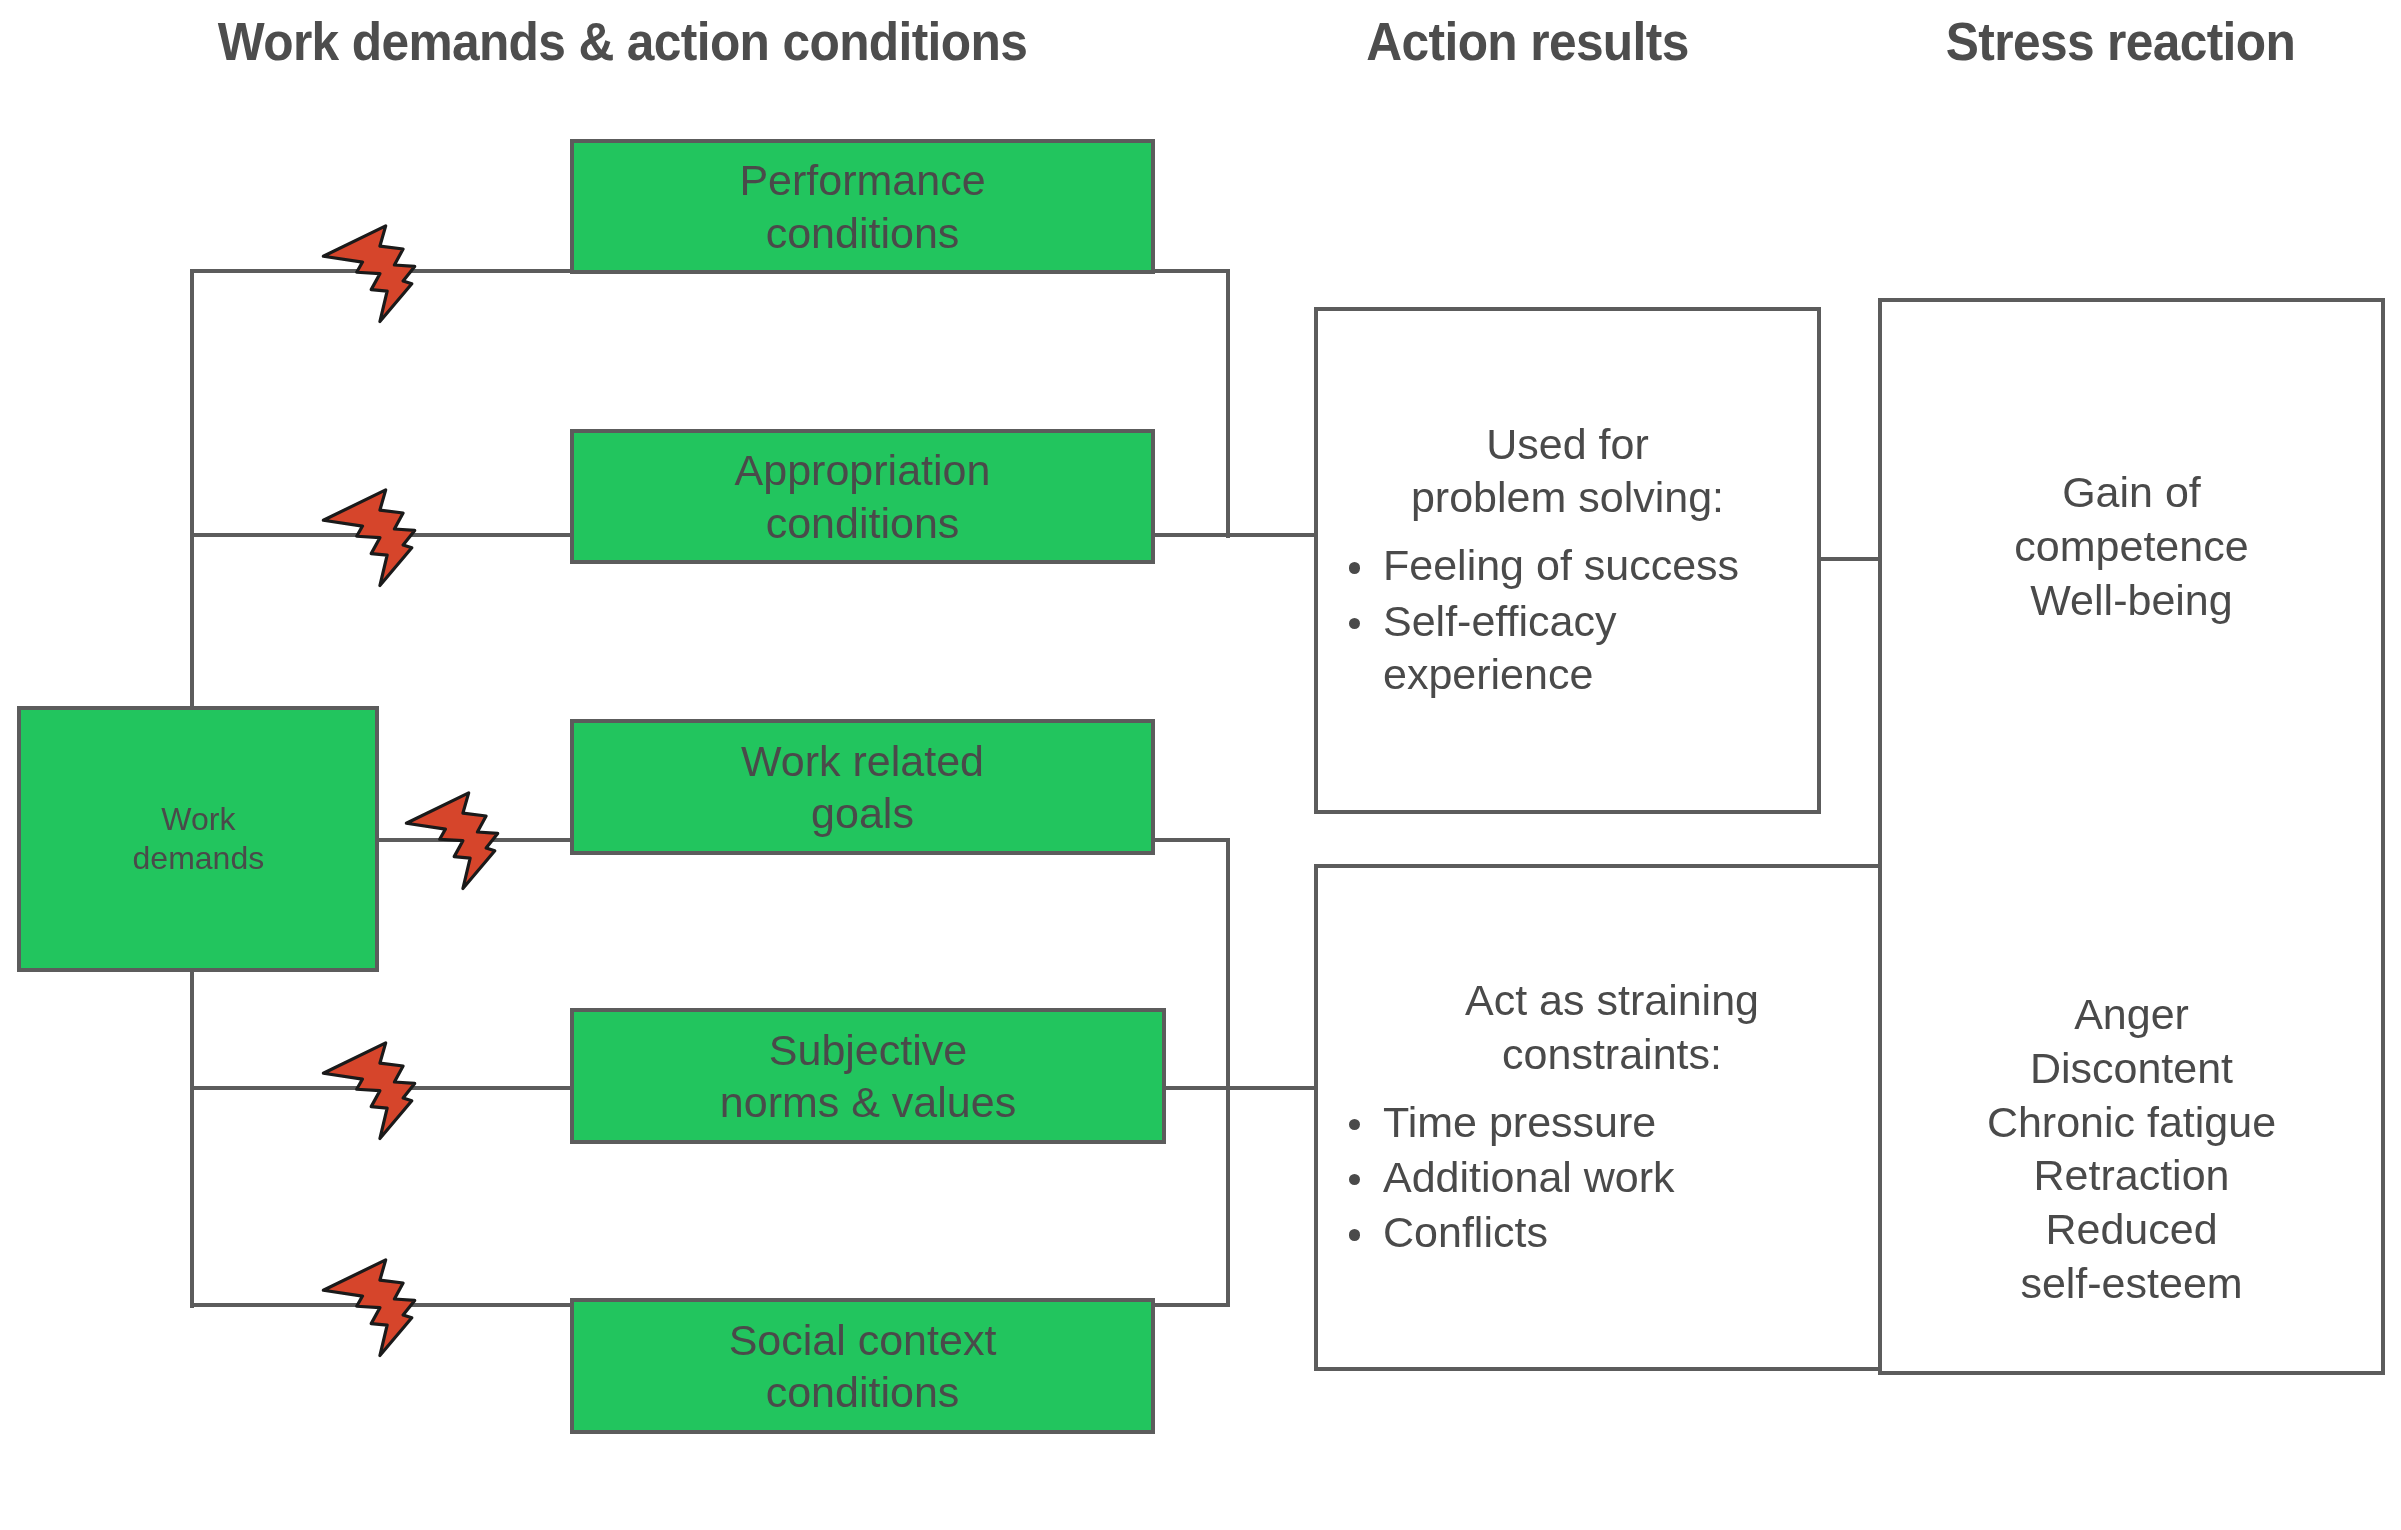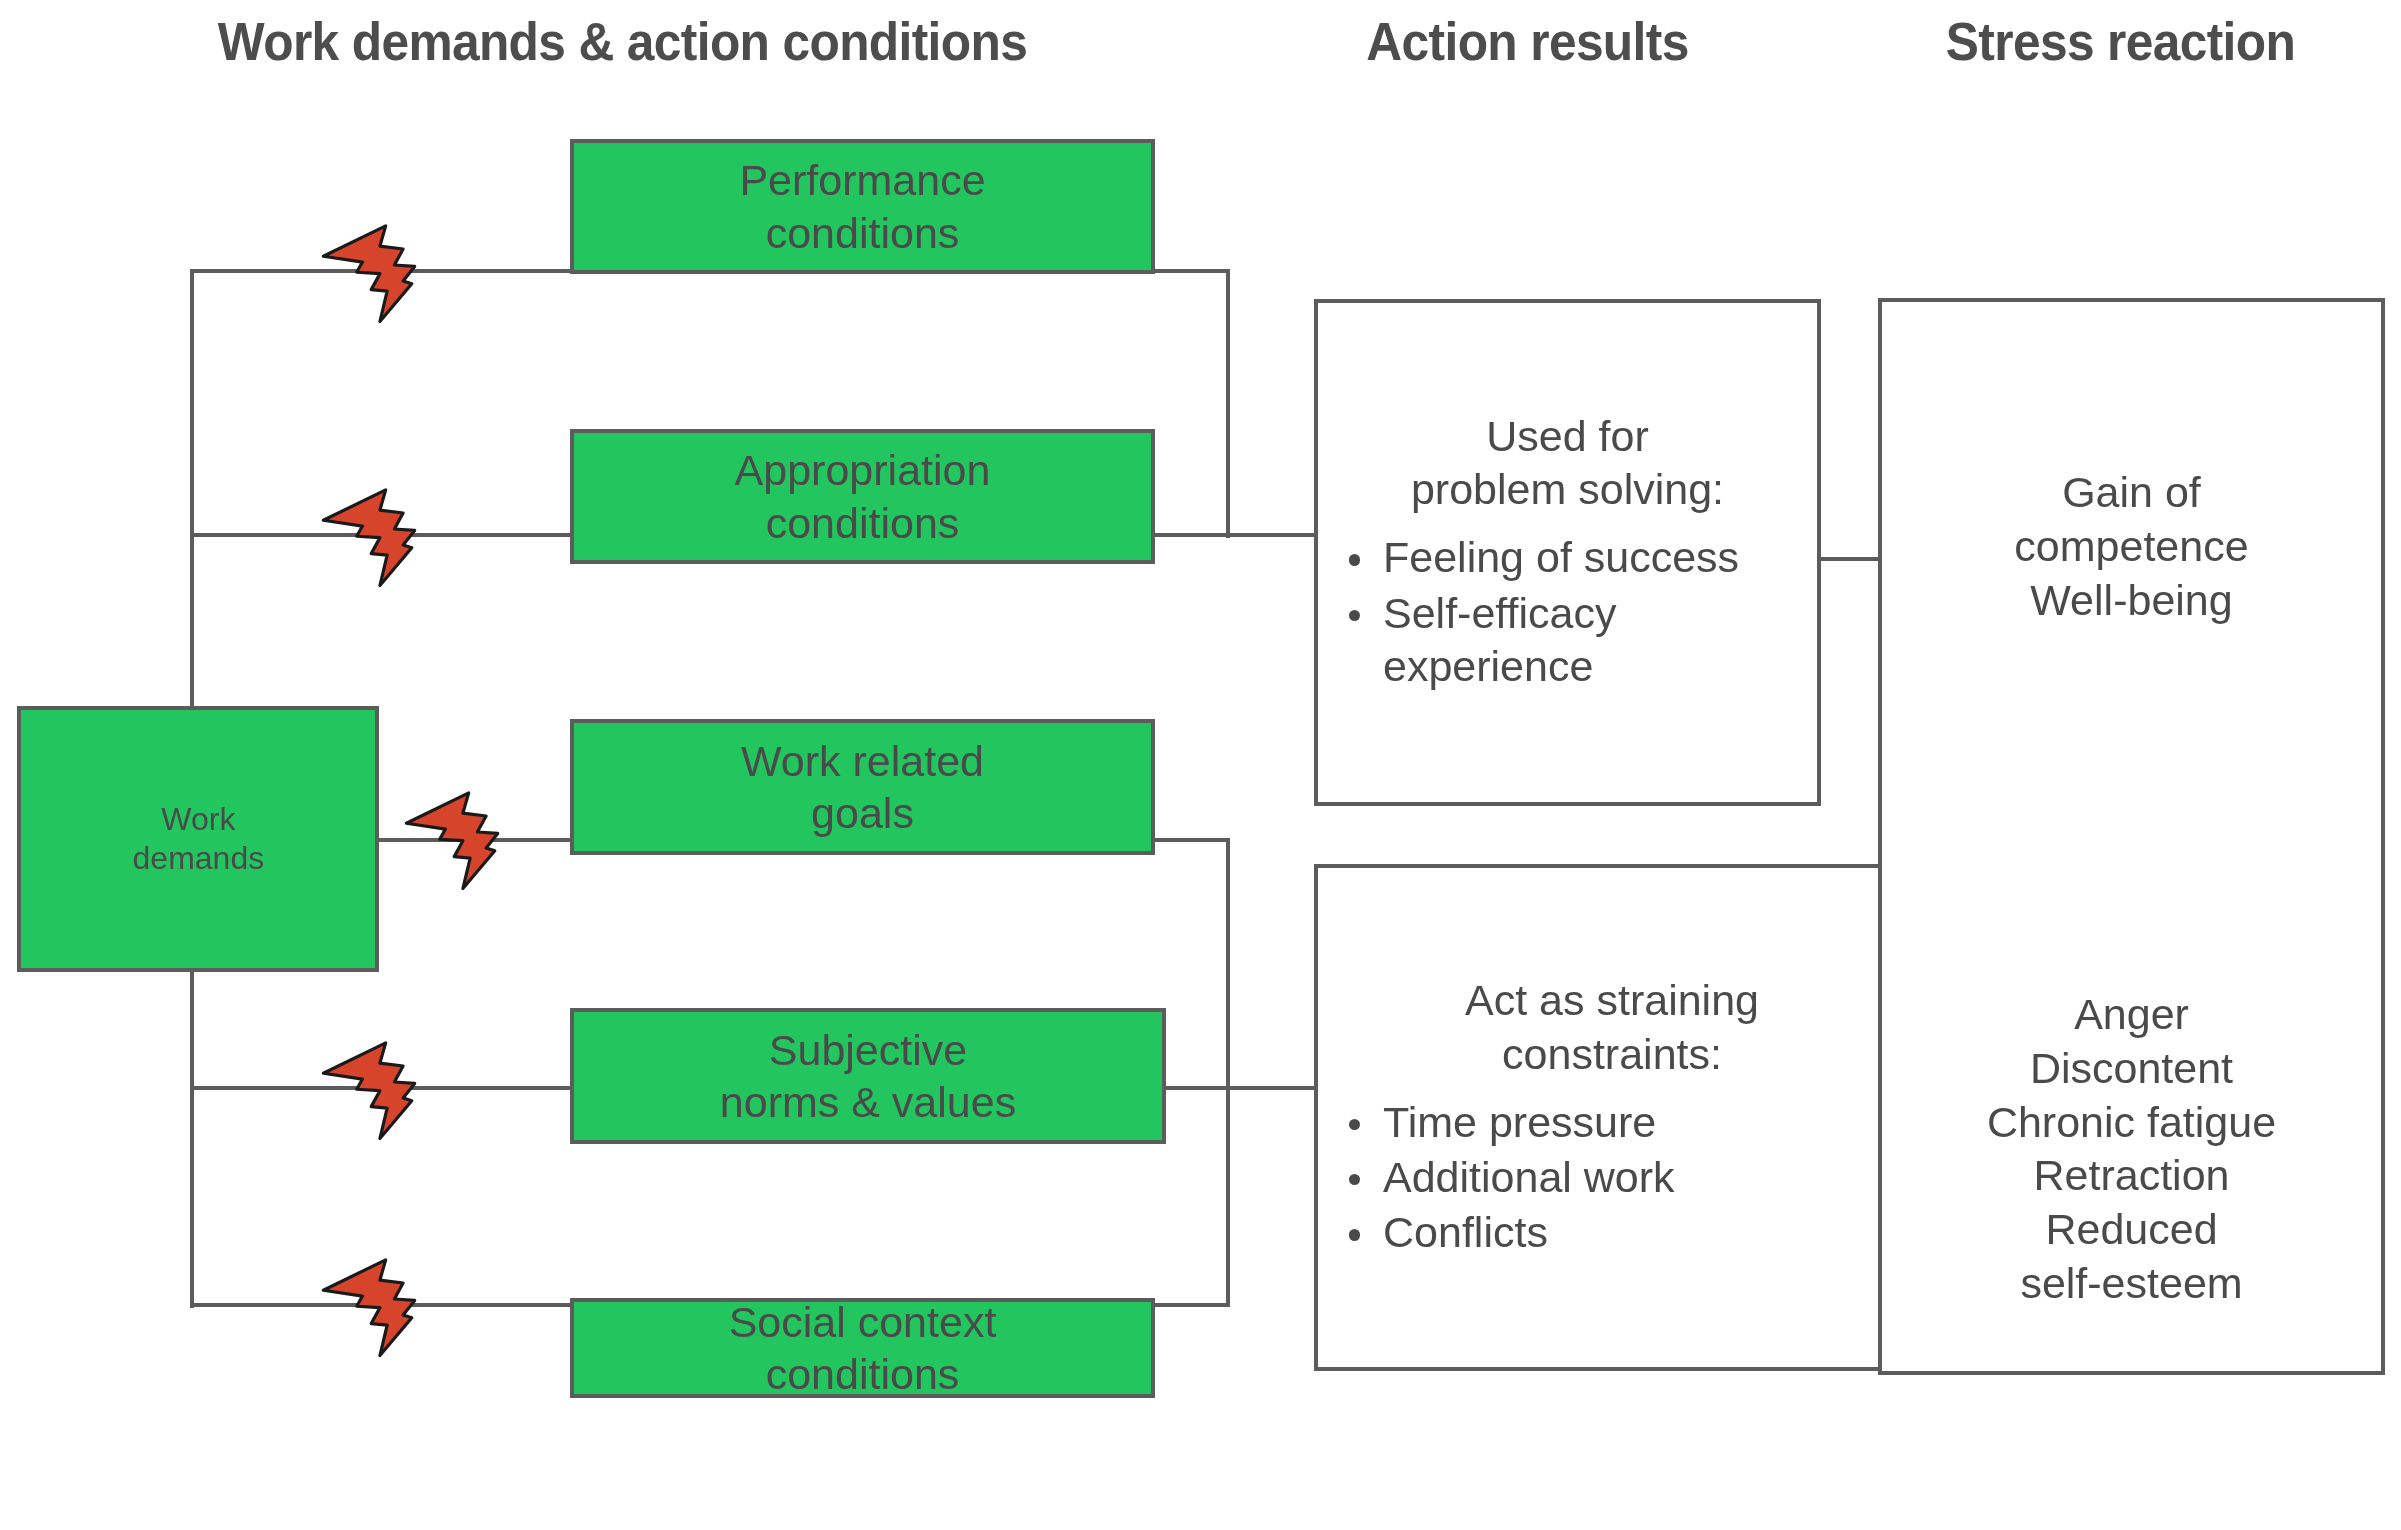--- a/index.html
+++ b/index.html
@@ -39,34 +39,34 @@
     color:#4a4a4a;
     z-index:5;
   }
   .box .txt{white-space:pre-line;}
 
   
   #box-performance   {left:570px;top:139px; width:585px;height:136px;}
   #box-appropriation {left:570px;top:429px; width:585px;height:136px;}
   #box-goals         {left:570px;top:719px; width:585px;height:136px;}
   #box-norms         {left:570px;top:1008px;width:596px;height:136px;}
-  #box-social        {left:570px;top:1298px;width:585px;height:100px;}
+  #box-social        {left:570px;top:1298px;width:585px;height:136px;}
 
   
   #box-performance   {top:139px;height:135px;}
   #box-appropriation {top:429px;height:135px;}
 
   
   #box-workdemands{
     left:17.4px;top:706px;width:362px;height:266px;
     font-size:32px;
   }
 
   
-  #box-result-positive{left:1314px;top:299px; width:507px;height:507px;}
+  #box-result-positive{left:1314px;top:307px; width:507px;height:507px;}
   #box-result-negative{left:1314px;top:864px;width:596px;height:507px;}
   .resultbox{
     position:absolute;background:#fff;border:4.3px solid #5c5c5c;box-sizing:border-box;
     display:flex;flex-direction:column;justify-content:center;
     padding:7.2px 19px;font-size:43px;line-height:1.25;color:#4a4a4a;z-index:5;
   }
   .resultbox .lead{text-align:center;white-space:pre-line;margin-bottom:13px;}
   .resultbox ul{list-style:none;margin:0;padding:0;}
   .resultbox li{
     position:relative;padding-left:46px;text-align:left;margin:1.4px 0;

